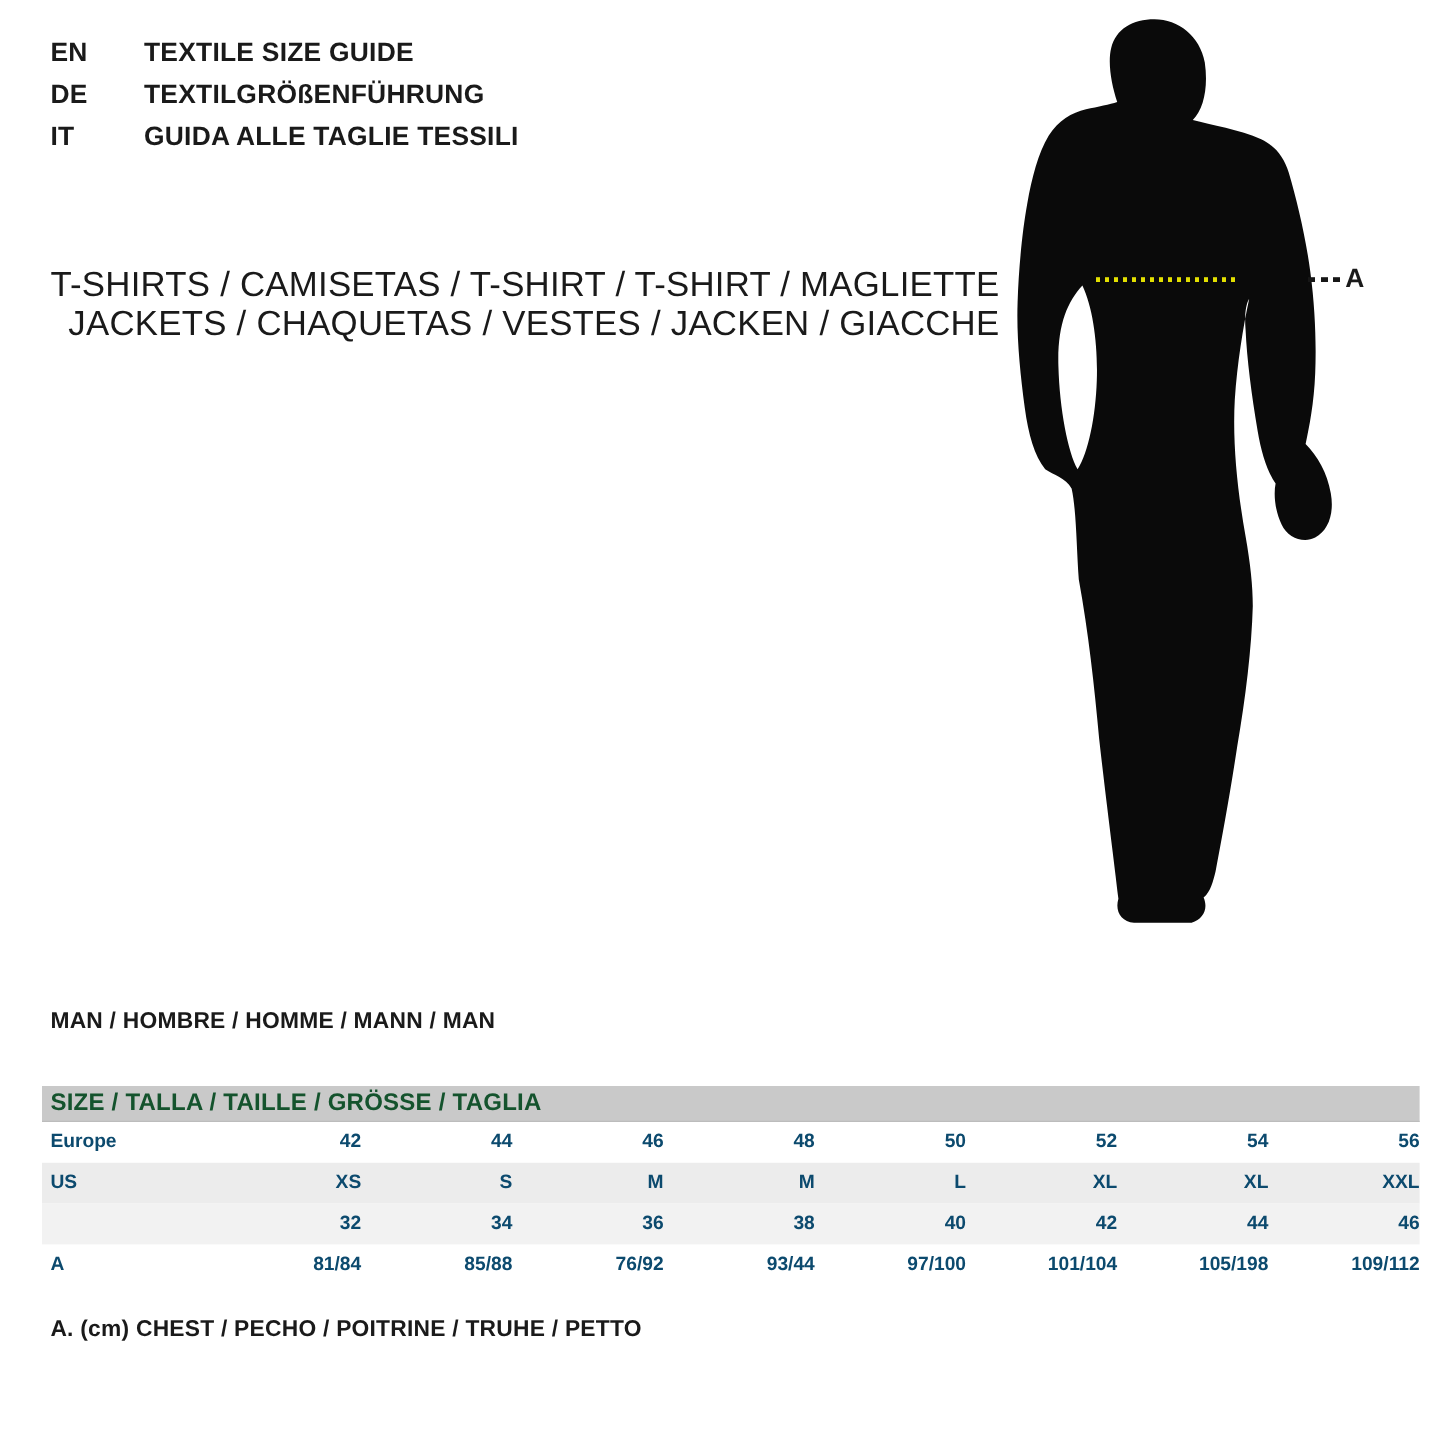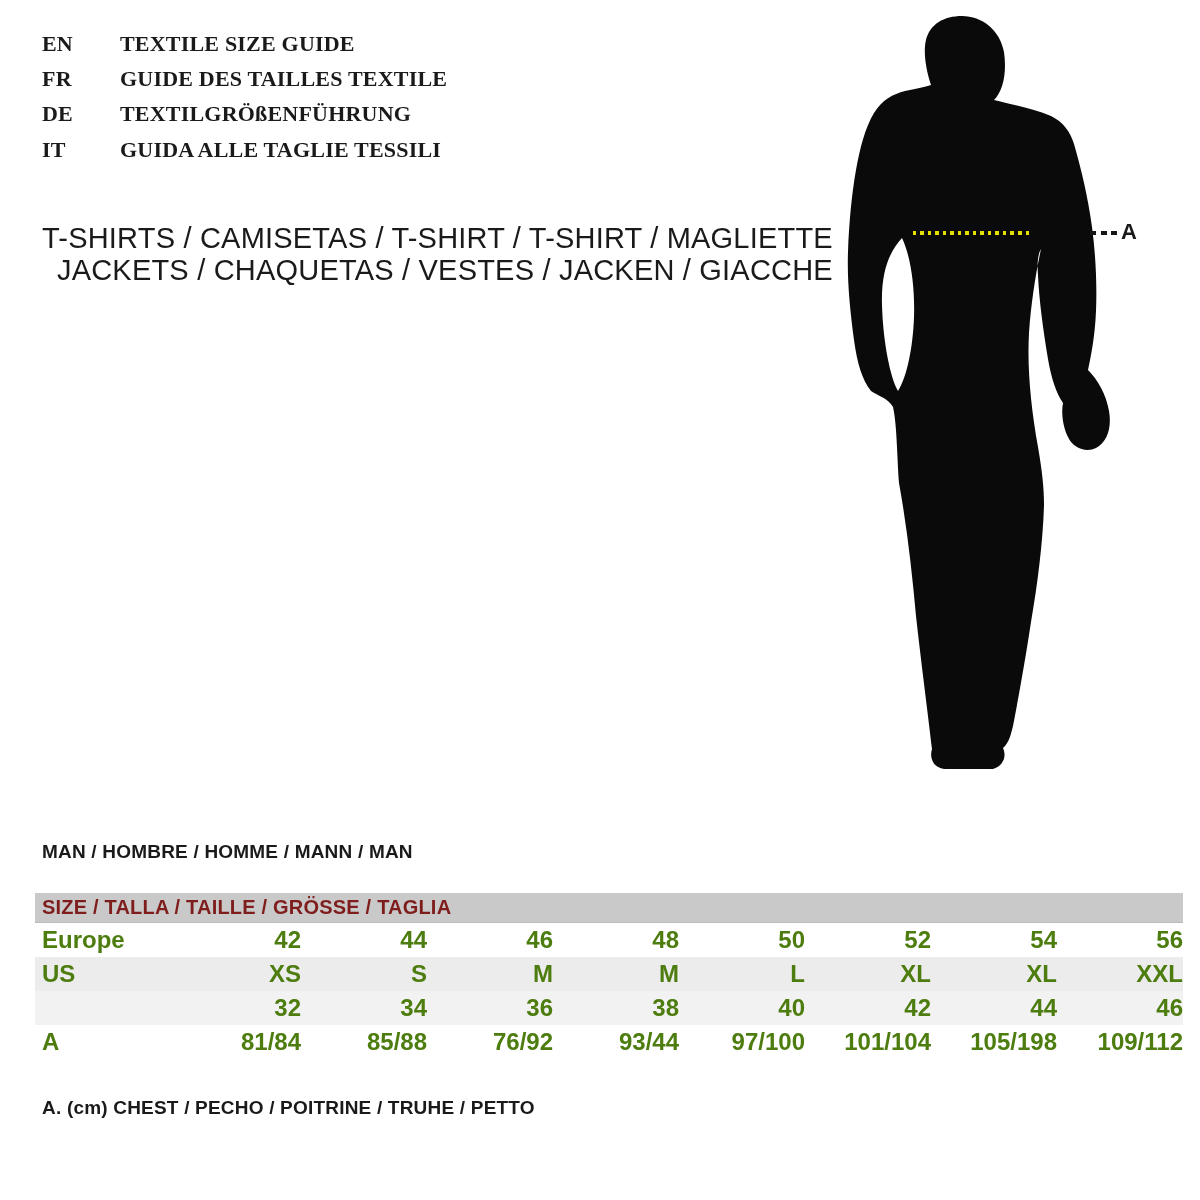--- a/index.html
+++ b/index.html
@@ -3,59 +3,55 @@
 <meta charset="utf-8">
 <style>
   html,body { margin:0; padding:0; }
   body {
     width:1200px; height:1200px; background:#ffffff; position:relative;
     font-family:"Liberation Sans", sans-serif; color:#1a1a1a; overflow:hidden;
   }
   
   .lang-block { position:absolute; left:42px; top:26px; }
   .lang-row { display:flex; height:35.4px; align-items:center;
-              font-weight:bold; font-size:22px; letter-spacing:.2px;font-family:Liberation Serif, serif; }
+              font-weight:bold; font-size:22px; letter-spacing:.2px; }
   .lang-code { width:78px; }
   
   .category-block { position:absolute; left:42px; top:223px;
                     font-weight:normal; font-size:29px; line-height:31.5px; letter-spacing:.2px;text-align:right; }
   
   .figure-svg { position:absolute; left:840px; top:10px; width:290px; height:770px; }
   .measure-yellow { position:absolute; left:913px; top:231px; width:119px; height:4px;
     background:repeating-linear-gradient(to right,#e3e000 0 3.5px, rgba(0,0,0,0) 3.5px 7.5px); }
   .measure-black { position:absolute; left:1090px; top:231px; width:28px; height:3.6px;
     background:repeating-linear-gradient(to right,#161616 0 6px, rgba(0,0,0,0) 6px 10.5px); }
   .measure-label { position:absolute; left:1121px; top:219px; font-size:22px; font-weight:bold; }
   
   .section-title { position:absolute; left:42px; top:841px; font-size:19px; font-weight:bold; letter-spacing:.2px; }
   
   .size-table { position:absolute; left:35px; top:893px; width:1148px; font-weight:bold; }
-  .size-table-header { height:30px; background:#c9c9c9; color:#7f1d1d; font-size:20px;
+  .size-table-header { height:30px; background:#c9c9c9; color:#14532d; font-size:20px;
     display:flex; align-items:center; padding-left:7px; box-sizing:border-box;
-    border-bottom:1px solid #bcbcbc; letter-spacing:.2px; }
+    border-bottom:1px solid #bcbcbc; letter-spacing:.2px;margin-top:12px; }
   .size-row { display:grid; grid-template-columns:140px repeat(8,1fr);
-    height:34px; align-items:center; font-size:24px; color:#4d7c0f; }
+    height:34px; align-items:center; font-size:16px; color:#0c4a6e; }
   .size-rows .size-row:nth-child(2) { background:#ececec; }
   .size-rows .size-row:nth-child(3) { background:#f2f2f2; }
   .size-cell-label { padding-left:7px; text-align:left; }
   .size-cell { text-align:right; }
   
   .footnote { position:absolute; left:42px; top:1097px; font-size:19px; font-weight:bold; letter-spacing:.2px; }
 </style>
 </head>
 <body>
 
 <div class="lang-block">
     <div class="lang-row">
       <span class="lang-code">EN</span>
       <span class="lang-label">TEXTILE SIZE GUIDE</span>
-    </div>
-    <div class="lang-row">
-      <span class="lang-code">FR</span>
-      <span class="lang-label">GUIDE DES TAILLES TEXTILE</span>
     </div>
     <div class="lang-row">
       <span class="lang-code">DE</span>
       <span class="lang-label">TEXTILGRÖßENFÜHRUNG</span>
     </div>
     <div class="lang-row">
       <span class="lang-code">IT</span>
       <span class="lang-label">GUIDA ALLE TAGLIE TESSILI</span>
     </div>
   </div>

